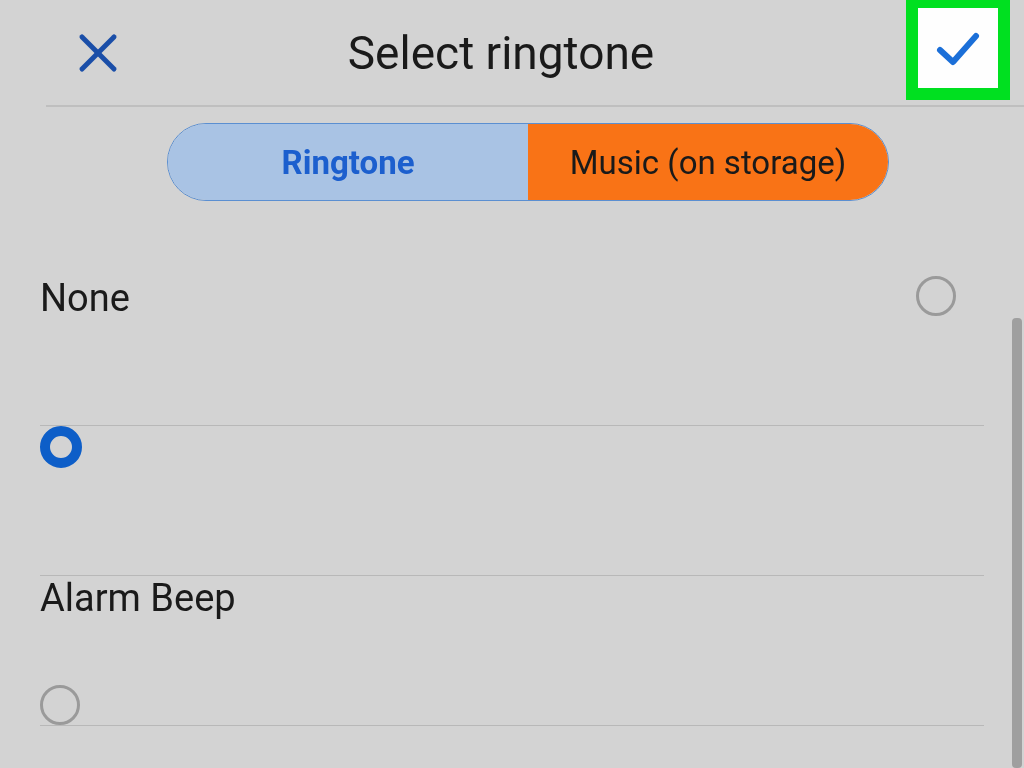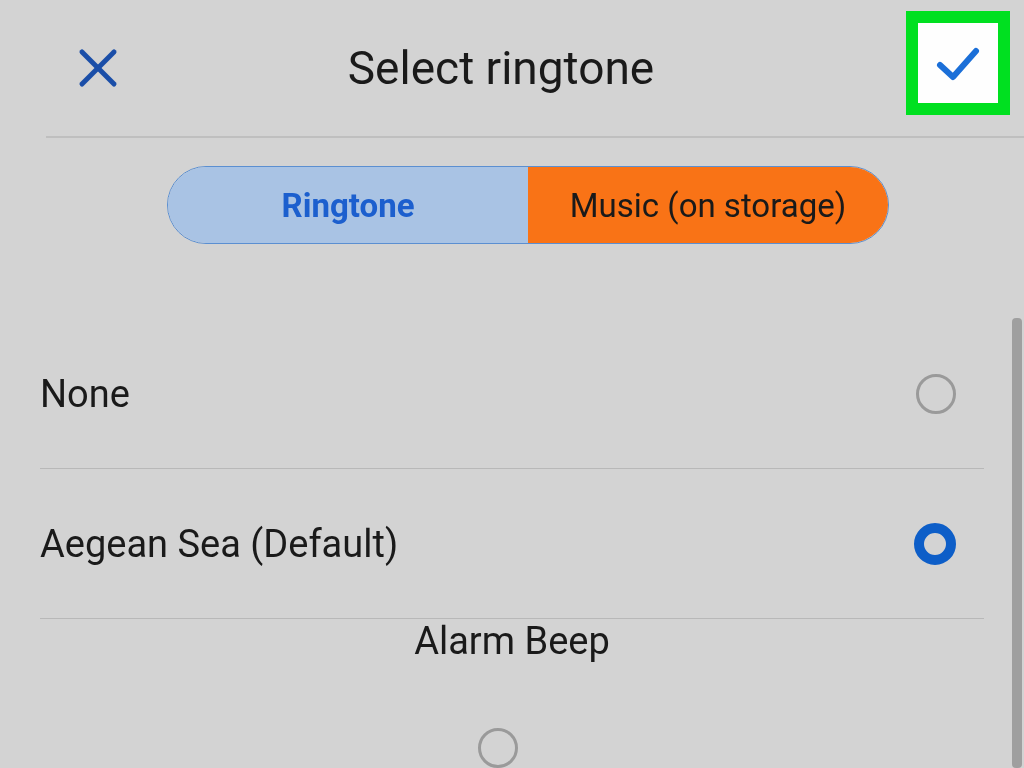--- a/index.html
+++ b/index.html
@@ -9,21 +9,21 @@
     }
     body {
       width: 1024px;
       height: 768px;
       background: #d3d3d3;
       font-family: -apple-system, BlinkMacSystemFont, "Segoe UI", Roboto, Arial, sans-serif;
       overflow: hidden;
       position: relative;
     }
     .header {
-      height: 138px;
+      height: 107px;
       background: #d3d3d3;
       display: flex;
       align-items: center;
       justify-content: space-between;
       padding: 0 24px 0 24px;
       border-bottom: 2px solid #bfbfbf;
       margin-left: 46px;
     }
     .close-btn {
       width: 56px;
@@ -54,21 +54,21 @@
     .confirm-btn-inner {
       width: 80px;
       height: 80px;
       background: #fefefe;
       display: flex;
       align-items: center;
       justify-content: center;
       cursor: pointer;
     }
     .tabs-container {
-      padding: 28px 135px 0 135px;
+      padding: 16px 135px 0 135px;
       margin-left: 32px;
     }
     .tabs {
       display: flex;
       height: 78px;
       border: 1.5px solid #5b8fd1;
       border-radius: 40px;
       overflow: hidden;
     }
     .tab {
@@ -90,21 +90,21 @@
       font-weight: 400;
     }
     .list-container {
       margin-top: 75px;
       padding: 0 40px 0 40px;
       position: relative;
     }
     .list-item {
       height: 150px;
       display: flex;
-      align-items: center;
+      align-items: flex-start;
       justify-content: space-between;
       border-bottom: 1.5px solid #b8b8b8;
       cursor: pointer;
     }
     .list-item:last-child {
       border-bottom: 1.5px solid #b8b8b8;
       flex-direction: column;
     }
     .item-label {
       font-size: 38px;
@@ -168,21 +168,20 @@
     </div>
   </div>
 </div>
 
 <div class="list-container">
   <div class="list-item">
     <span class="item-label">None</span>
     <div class="radio radio-unselected"></div>
   </div>
   <div class="list-item">
-    <span class="item-label">Aegean Sea (Default)</span>
     <div class="radio radio-selected"></div>
   </div>
   <div class="list-item">
     <span class="item-label">Alarm Beep</span>
     <div class="radio radio-unselected"></div>
   </div>
 </div>
 
 <div class="scrollbar"></div>
 

